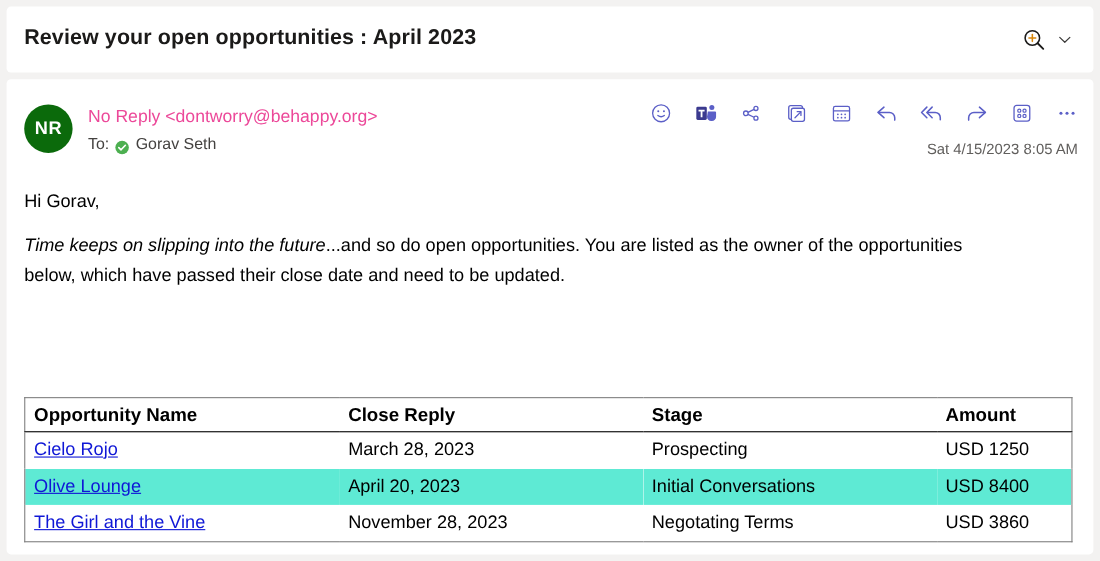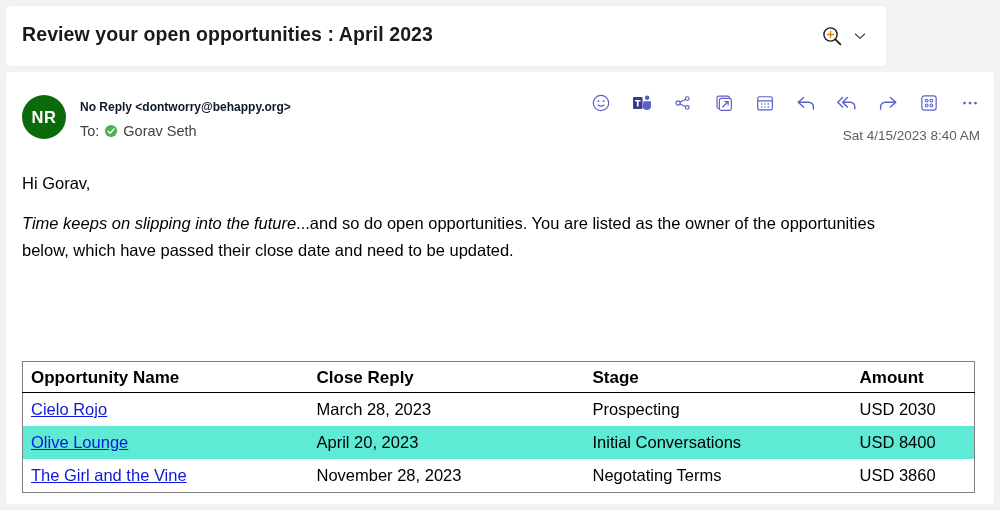--- a/index.html
+++ b/index.html
@@ -14,21 +14,21 @@
     font-family: "Liberation Sans", sans-serif;
     color: #201f1e;
     overflow: hidden;
   }
 
   
   .subject-card {
     position: absolute;
     left: 6px;
     top: 6px;
-    width: 880px;
+    width: 988px;
     height: 60px;
     background: #ffffff;
     border-radius: 4px;
     box-sizing: border-box;
   }
   .subject-text {
     position: absolute;
     left: 16px;
     top: 17px;
     font-size: 19.5px;
@@ -94,33 +94,32 @@
     justify-content: center;
     user-select: none;
     text-align: center;
   }
   .sender-block {
     position: absolute;
     left: 74px;
     top: 24px;
   }
   .sender-line {
-    font-size: 12px;
-    color: #0f172a;
+    font-size: 16px;
+    color: #ec4899;
     line-height: 22px;
     white-space: nowrap;
-    font-weight: bold;
   }
   .recipient-line {
     margin-top: 3px;
     font-size: 14.5px;
     color: #444240;
     line-height: 20px;
     display: flex;
-    align-items: center;
+    align-items: flex-end;
     white-space: nowrap;
   }
   .to-label { margin-right: 5px; }
   .verified-badge {
     width: 14px;
     height: 14px;
     margin-right: 5px;
     display: block;
     flex: none;
   }
@@ -351,21 +350,21 @@
       <span class="tb-btn">
         <svg width="22" height="22" viewBox="0 0 24 24">
           <circle cx="6" cy="12" r="1.5" fill="#5b5fc7"></circle>
           <circle cx="12" cy="12" r="1.5" fill="#5b5fc7"></circle>
           <circle cx="18" cy="12" r="1.5" fill="#5b5fc7"></circle>
         </svg>
       </span>
 
     </div>
 
-    <div class="timestamp">Sat 4/15/2023 8:40 AM</div>
+    <div class="timestamp">Sat 4/15/2023 8:05 AM</div>
   </div>
 
   <div class="msg-body">
 
     <div class="greeting">Hi Gorav,</div>
 
     <div class="intro-para"><span class="italic">Time keeps on slipping into the future</span><span>...and so do open opportunities. You are listed as the owner of the opportunities below, which have passed their close date and need to be updated.</span></div>
 
     <div class="opp-table-wrap">
       <table class="opp-table">
@@ -381,21 +380,21 @@
             <th>Close Reply</th>
             <th>Stage</th>
             <th>Amount</th>
           </tr>
         </thead>
         <tbody>
           <tr>
             <td><span class="opp-link">Cielo Rojo</span></td>
             <td>March 28, 2023</td>
             <td>Prospecting</td>
-            <td>USD 2030</td>
+            <td>USD 1250</td>
           </tr>
           <tr class="alt">
             <td><span class="opp-link">Olive Lounge</span></td>
             <td>April 20, 2023</td>
             <td>Initial Conversations</td>
             <td>USD 8400</td>
           </tr>
           <tr>
             <td><span class="opp-link">The Girl and the Vine</span></td>
             <td>November 28, 2023</td>

